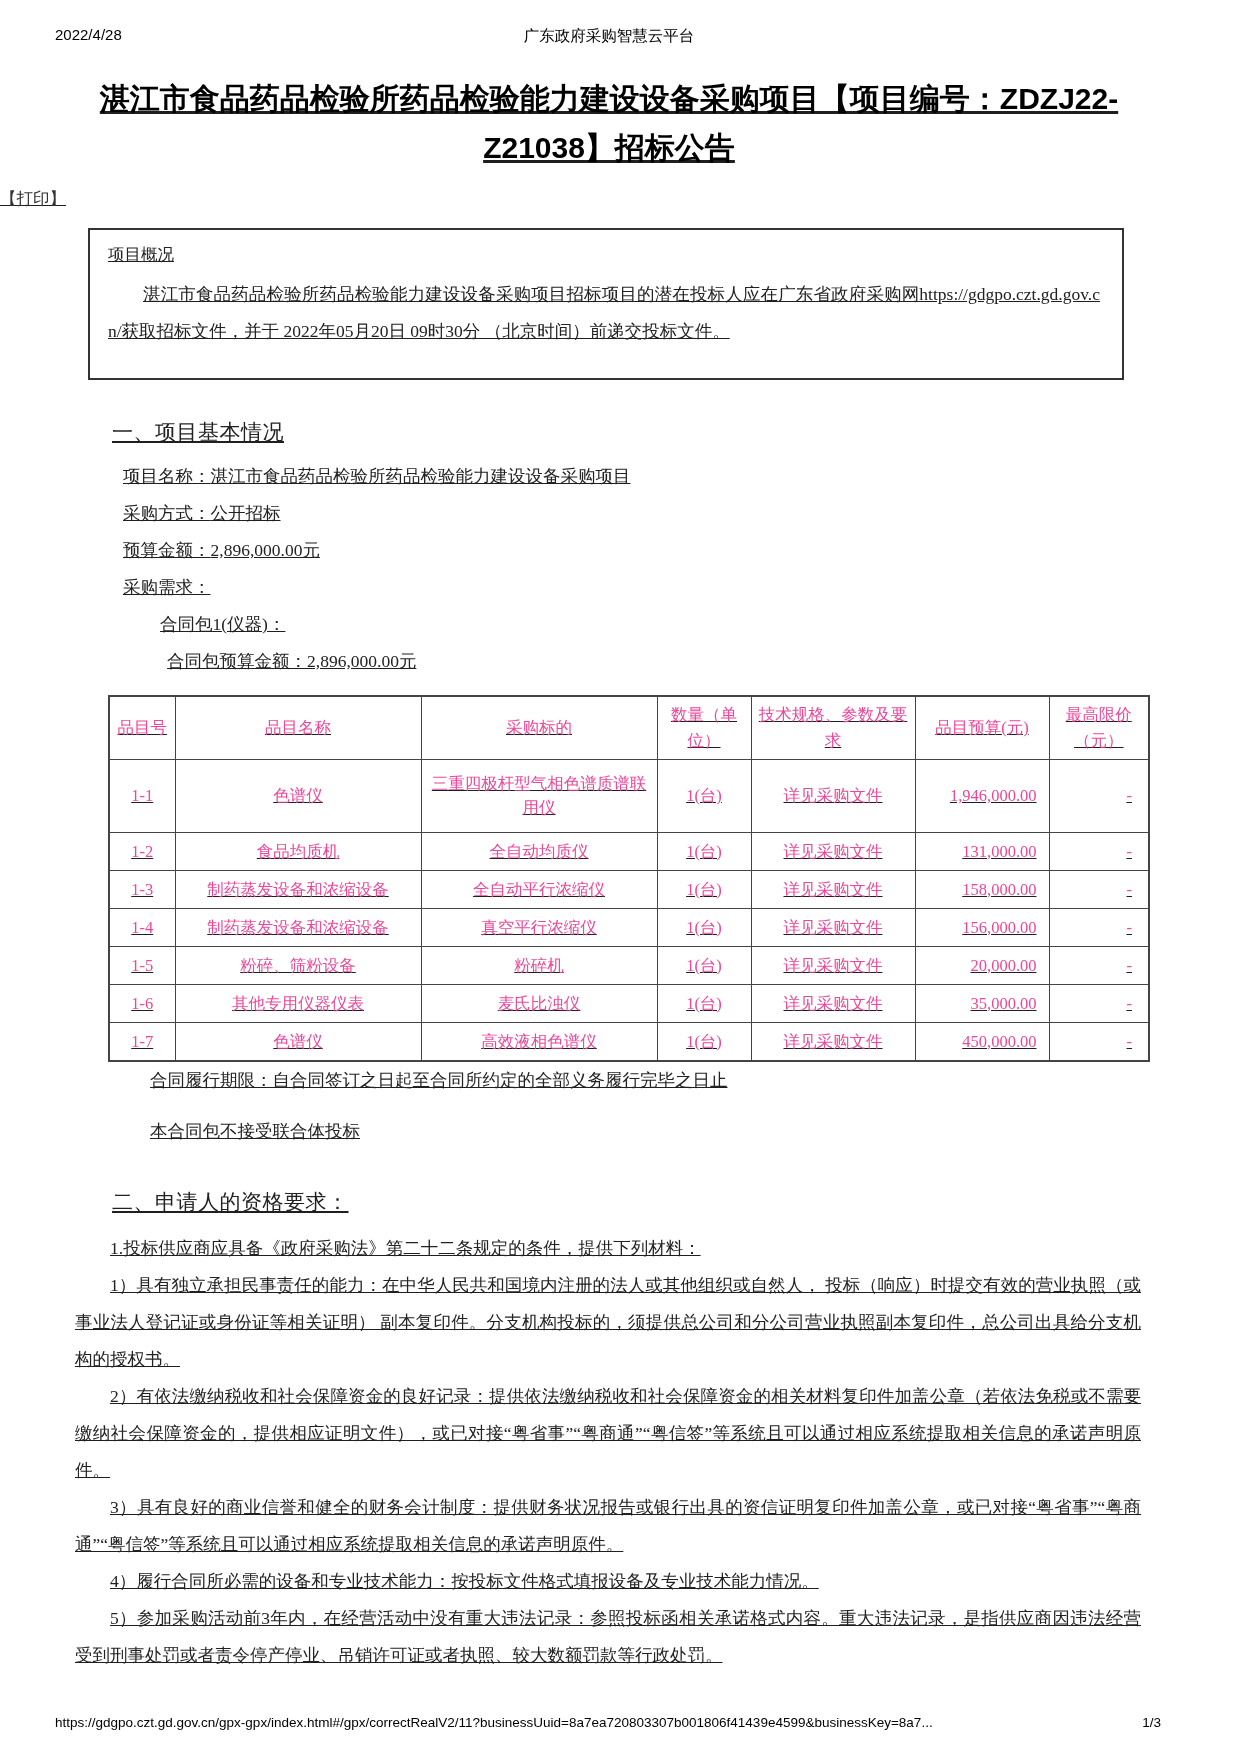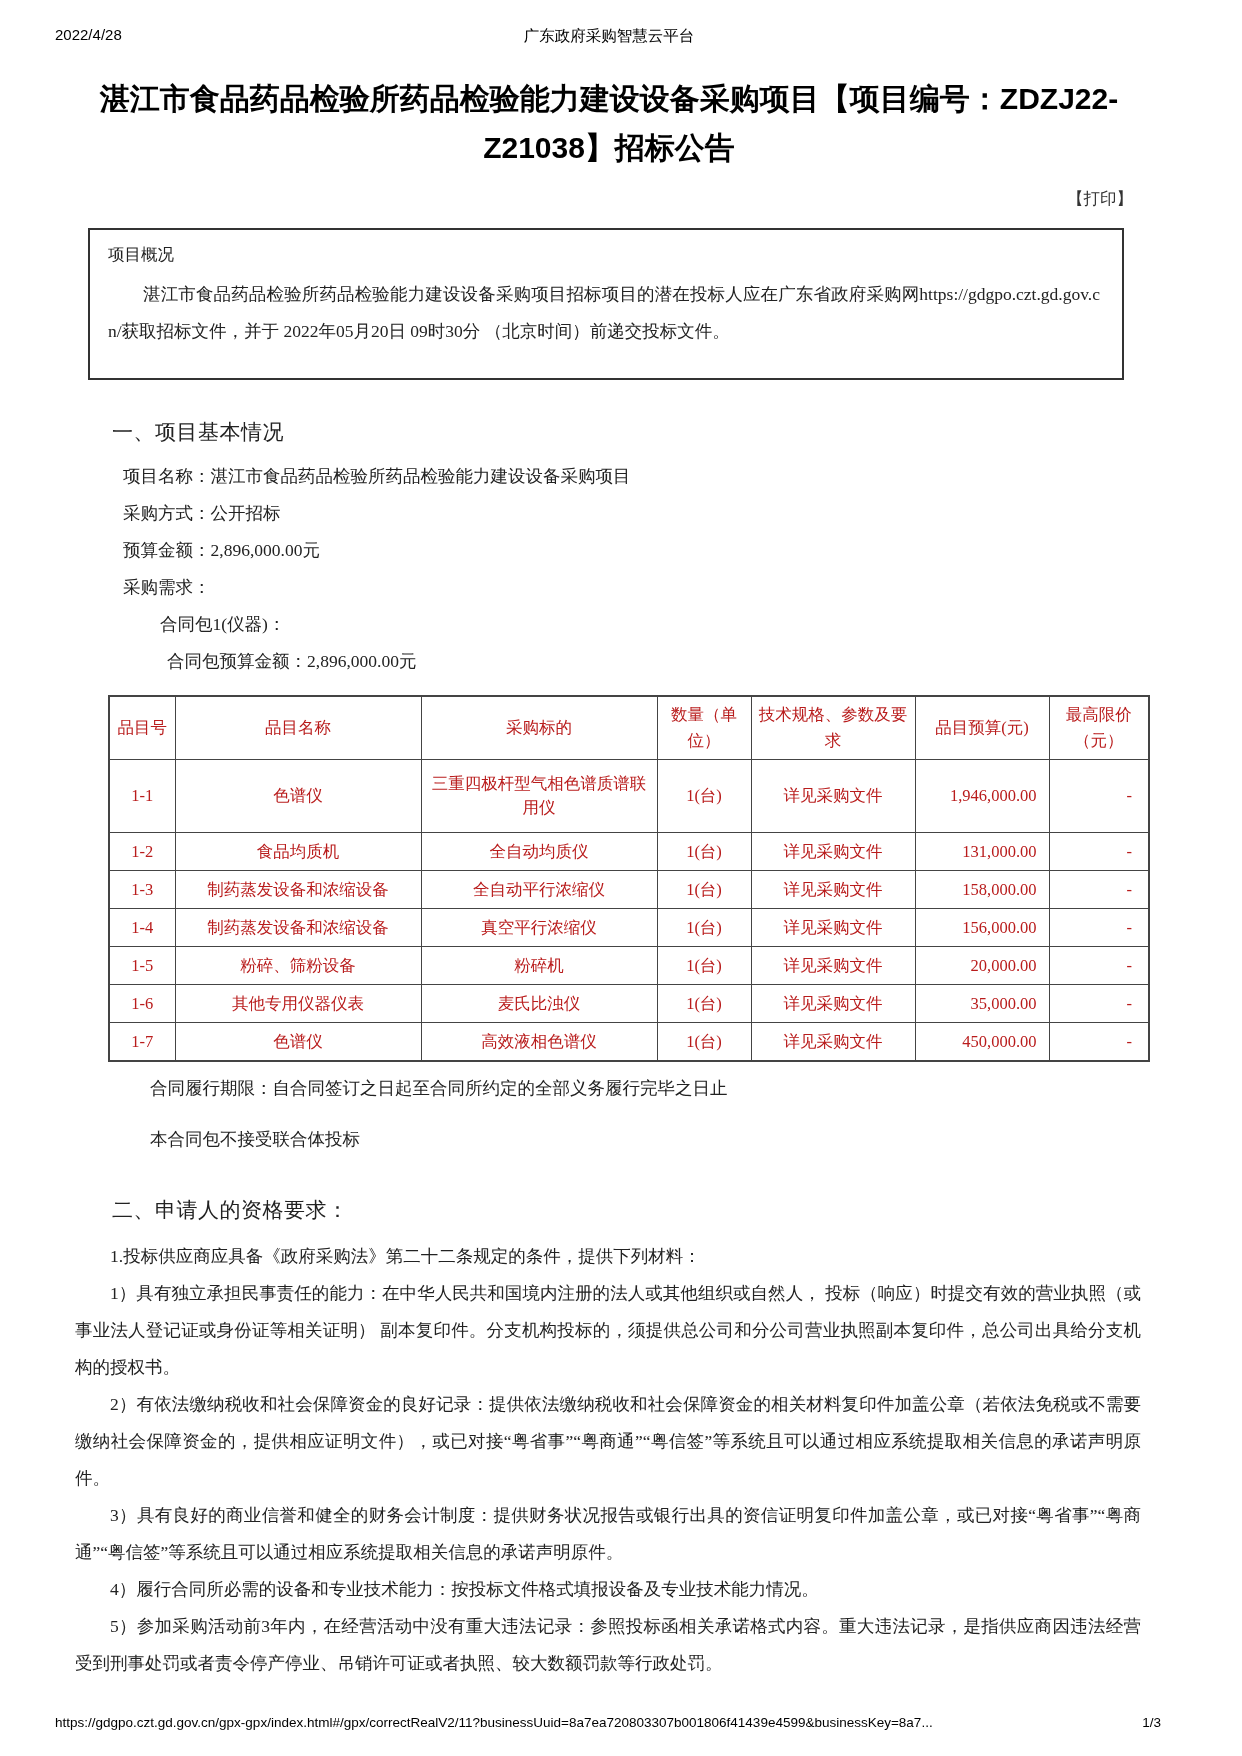--- a/index.html
+++ b/index.html
@@ -4,20 +4,21 @@
 <style>
   html,body{margin:0;padding:0;background:#fff;}
   .page{
     position:relative;
     width:1218px;
     height:1756px;
     background:#ffffff;
     color:#1f1f1f;
     font-family:"Liberation Serif","DejaVu Serif",serif;
     overflow:hidden;
+    text-decoration:underline;
   }
   
   .print-header{position:relative;height:46px;}
   .print-date{
     position:absolute;left:55px;top:26px;
     font-family:"Liberation Sans","DejaVu Sans",sans-serif;
     font-size:15px;color:#000;
   }
   .site-title{
     position:absolute;left:0;right:0;top:26px;text-align:center;
@@ -27,21 +28,21 @@
   .announce-title{
     margin:28px 80px 0 80px;
     text-align:center;
     font-family:"Liberation Sans","DejaVu Sans",sans-serif;
     font-weight:700;
     font-size:30px;
     line-height:49px;
     color:#000;
   }
   
-  .print-row{margin:16px 85px 0 0;text-align:right;}
+  .print-row{margin:16px 47px 0 0;}
   .print-btn{
     font-size:16.5px;color:#333;text-decoration:none;cursor:pointer;
   }
   
   .overview-box{
     margin:18px 94px 0 88px;
     border:2px solid #333;
     padding:14px 22px 28px 18px;
   }
   .overview-label{font-size:16.5px;color:#222;}
@@ -56,25 +57,25 @@
     margin:38px 0 0 112px;
     font-size:21px;font-weight:400;color:#222;letter-spacing:0.5px;
   }
   
   .fields{margin-top:12px;}
   .field-line{margin:0 0 0 123px;font-size:17.5px;line-height:37px;color:#222;}
   .field-line.sub1{margin-left:160px;}
   .field-line.sub2{margin-left:167px;}
   
   table.items{
-    margin:15px 0 8px 108px;
+    margin:15px 0 0 108px;
     width:1040px;
     border-collapse:collapse;
     table-layout:fixed;
-    font-size:16.5px;color:#b91c1c;padding-left:8px;
+    font-size:16.5px;color:#ec4899;padding-left:8px;
   }
   table.items,table.items th,table.items td{border:1px solid #444;}
   table.items{border-width:2px;}
   table.items th{
     font-weight:400;text-align:center;vertical-align:middle;
     padding:5px 6px;line-height:26px;height:48px;
   }
   table.items td{
     text-align:center;vertical-align:middle;
     padding:4px 6px;line-height:24px;height:29px;

